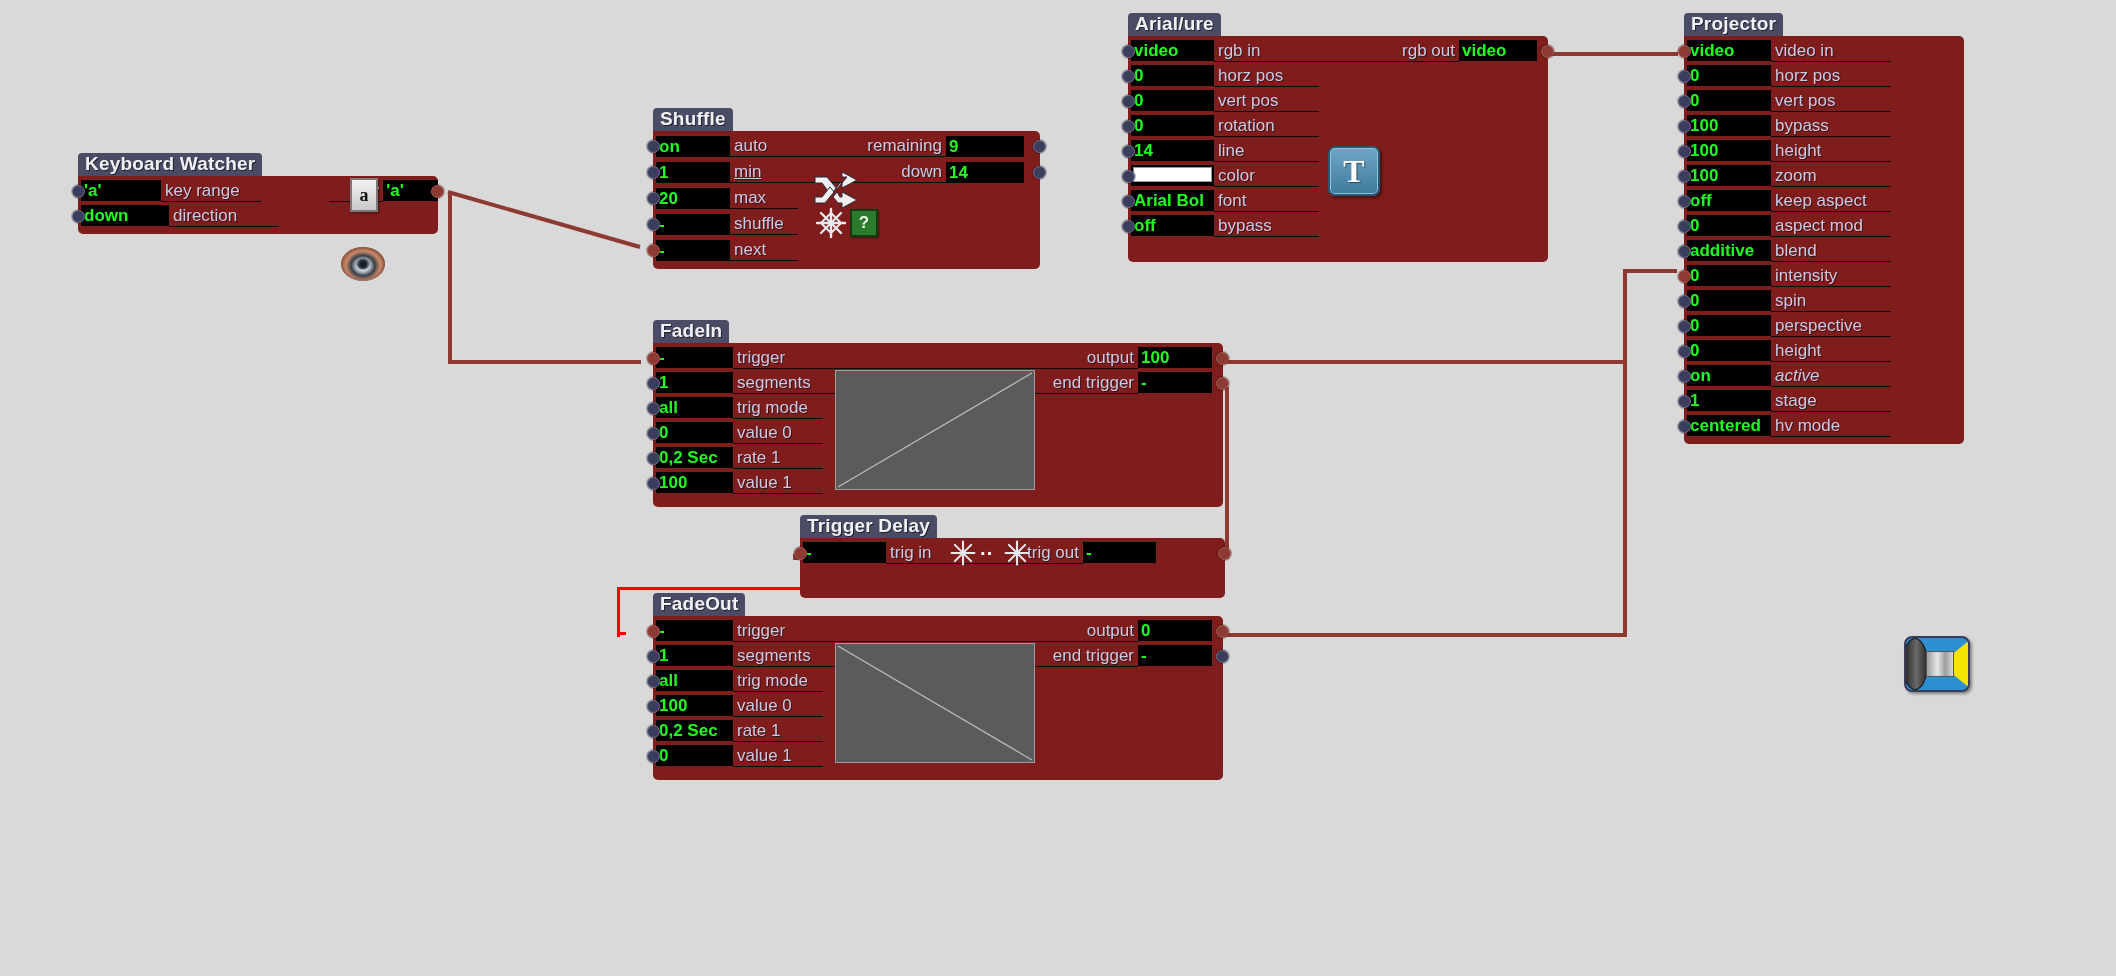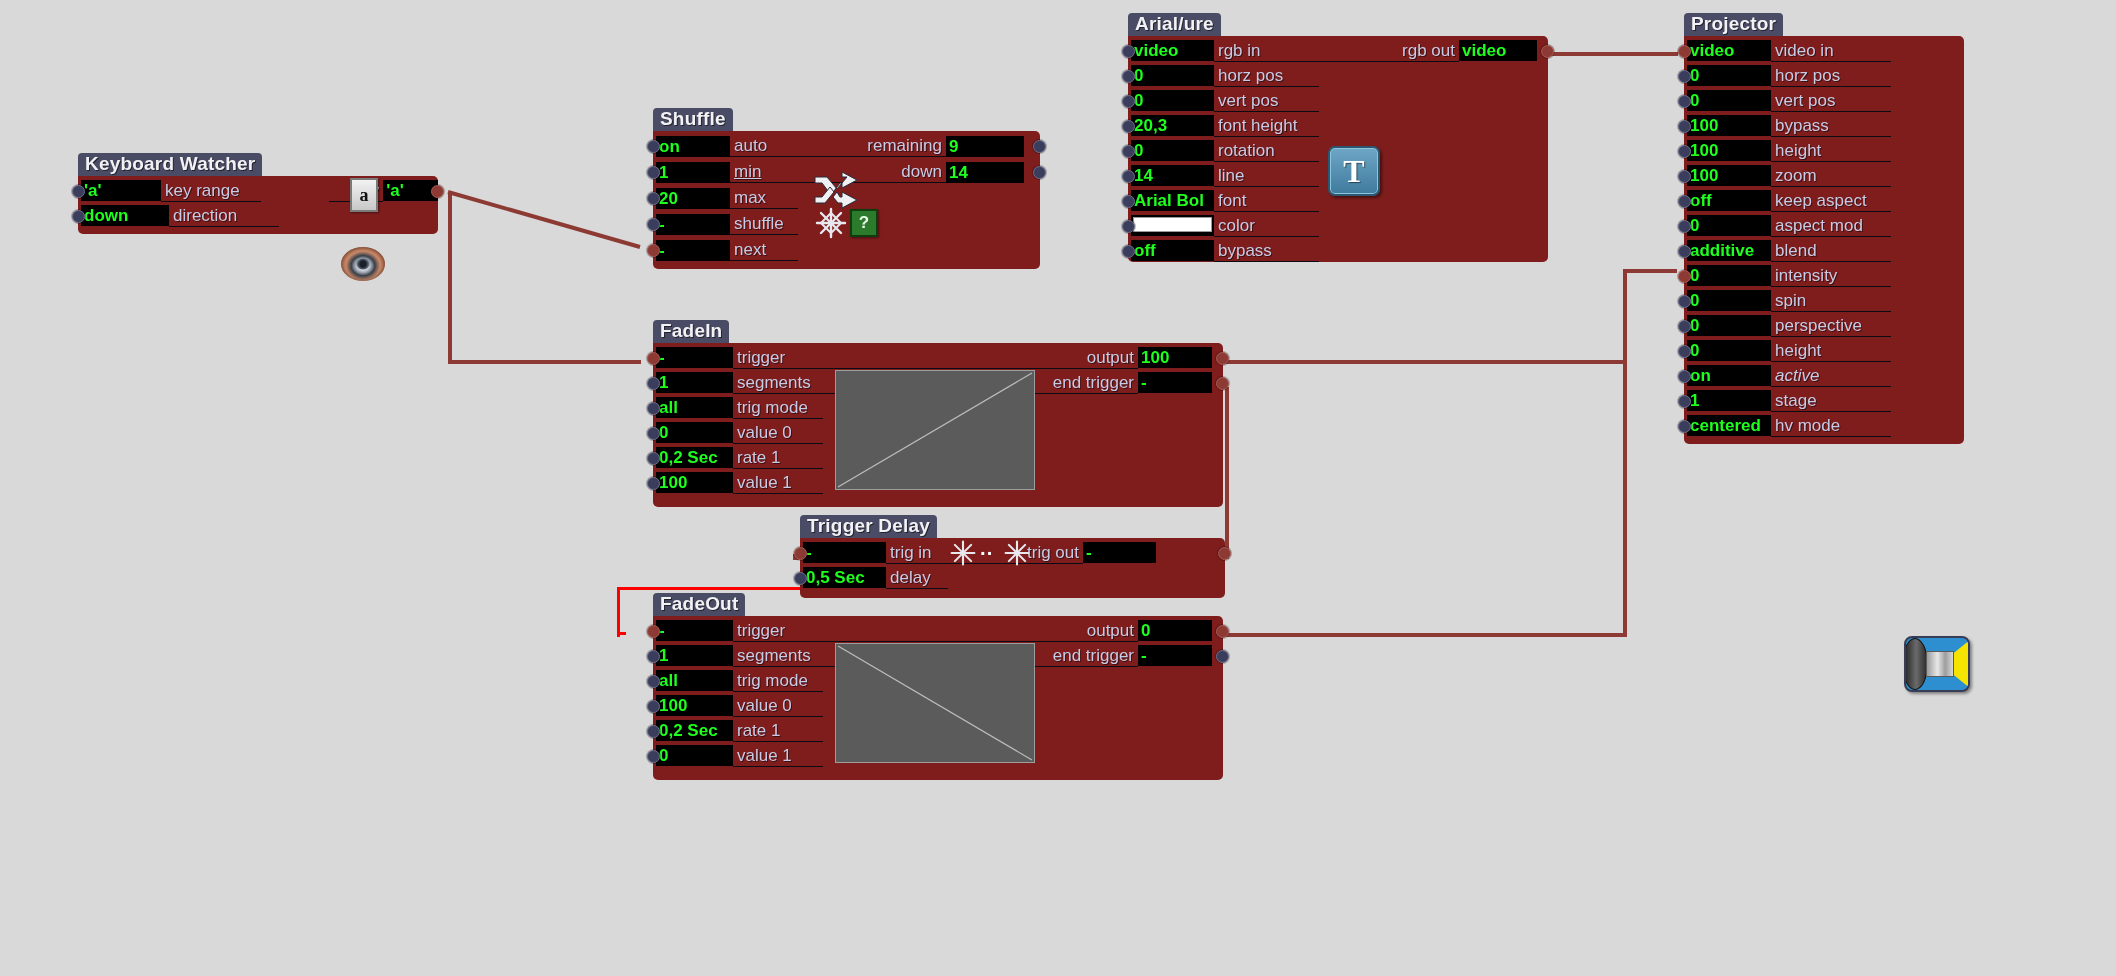--- a/index.html
+++ b/index.html
@@ -312,44 +312,39 @@
           <span class="val" style="width:83px;margin-left:3px;">0</span>
           <span class="lbl" style="width:105px;">horz pos</span>
         </div>
         <div class="row" style="height:25px;">
           <span class="port in" style="top:7px;"></span>
           <span class="val" style="width:83px;margin-left:3px;">0</span>
           <span class="lbl" style="width:105px;">vert pos</span>
         </div>
         <div class="row" style="height:25px;">
           <span class="port in" style="top:7px;"></span>
-          <span class="val" style="width:83px;margin-left:3px;">20,3</span>
-          <span class="lbl" style="width:105px;">font height</span>
-        </div>
-        <div class="row" style="height:25px;">
-          <span class="port in" style="top:7px;"></span>
           <span class="val" style="width:83px;margin-left:3px;">0</span>
           <span class="lbl" style="width:105px;">rotation</span>
         </div>
         <div class="row" style="height:25px;">
           <span class="port in" style="top:7px;"></span>
           <span class="val" style="width:83px;margin-left:3px;">14</span>
           <span class="lbl" style="width:105px;">line</span>
-        </div>
-        <div class="row" style="height:25px;">
-          <span class="port in" style="top:7px;"></span>
-          <span class="val" style="width:83px;margin-left:3px;">Arial Bol</span>
-          <span class="lbl" style="width:105px;">font</span>
         </div>
         <div class="row" style="height:25px;">
           <span class="port in" style="top:7px;"></span>
           <span class="val swatch" style="width:83px;margin-left:3px;">
               <i style="background: rgb(255, 255, 255);"></i>
             </span>
           <span class="lbl" style="width:105px;">color</span>
+        </div>
+        <div class="row" style="height:25px;">
+          <span class="port in" style="top:7px;"></span>
+          <span class="val" style="width:83px;margin-left:3px;">Arial Bol</span>
+          <span class="lbl" style="width:105px;">font</span>
         </div>
         <div class="row" style="height:25px;">
           <span class="port in" style="top:7px;"></span>
           <span class="val" style="width:83px;margin-left:3px;">off</span>
           <span class="lbl" style="width:105px;">bypass</span>
         </div>
       </div>
       <div class="icon tex-icon" style="left:200px;top:110px;">T</div>
     </div>
   </div>
@@ -500,25 +495,20 @@
     <div class="node-title">Trigger Delay</div>
     <div class="node-body" style="width:425px;height:60px;padding-top:2px;">
       <div class="rows">
         <div class="row" style="height:25px;">
           <span class="port in lit" style="top:7px;"></span>
           <span class="val" style="width:83px;margin-left:3px;">-</span>
           <span class="lbl" style="width:62px;">trig in</span>
           <span class="lbl r" style="width:135px;">trig out</span>
           <span class="val" style="width:73px;">-</span>
           <span class="port out lit" style="top:7px;"></span>
-        </div>
-        <div class="row" style="height:25px;">
-          <span class="port in" style="top:7px;"></span>
-          <span class="val" style="width:83px;margin-left:3px;">0,5 Sec</span>
-          <span class="lbl" style="width:62px;">delay</span>
         </div>
       </div>
       <div class="icon snow-icon" style="left:150px;top:2px;">
         <svg width="26" height="26" viewBox="0 0 32 32">
           <g stroke="#e8e8ee" stroke-width="2.6" stroke-linecap="round" fill="none">
             <line x1="16" y1="2" x2="16" y2="30"></line>
               <line x1="2" y1="16" x2="30" y2="16"></line>
             <line x1="6" y1="6" x2="26" y2="26"></line>
               <line x1="26" y1="6" x2="6" y2="26"></line>
           </g>

